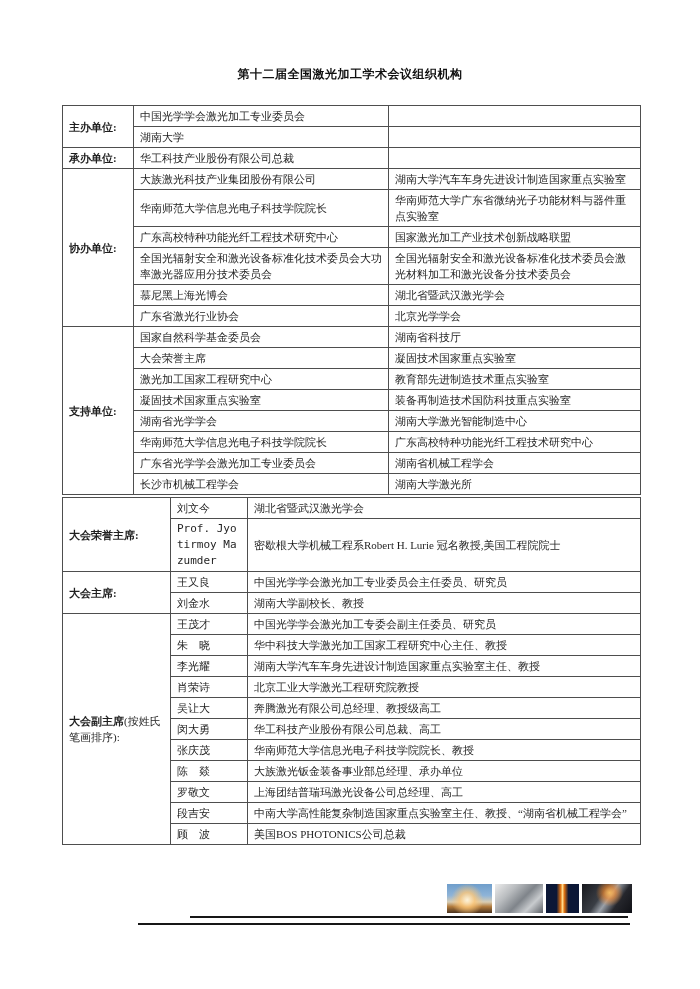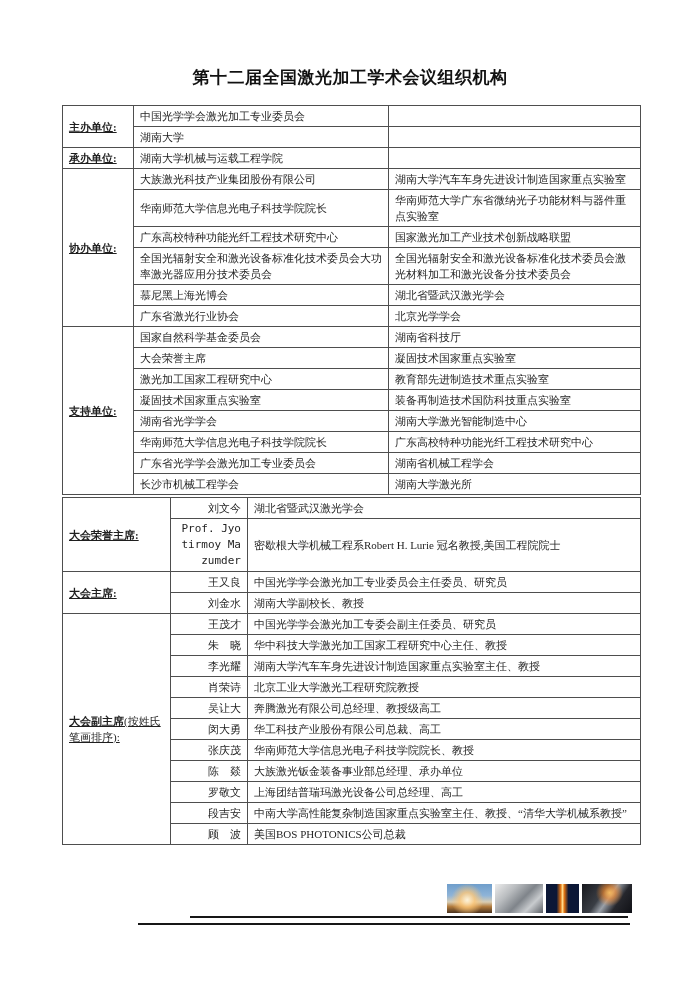--- a/index.html
+++ b/index.html
@@ -12,21 +12,21 @@
     color: #1f1f1f;
     overflow: hidden;
   }
   .title {
     position: absolute;
     left: 0; top: 66px;
     width: 700px;
     margin: 0;
     text-align: center;
     font-family: "Liberation Sans", "DejaVu Sans", sans-serif;
-    font-size: 17px;
+    font-size: 12px;
     font-weight: bold;
     letter-spacing: 0.5px;
     color: #111;
   }
   table.tbl {
     position: absolute;
     left: 62px;
     width: 578px;
     border-collapse: collapse;
     table-layout: fixed;
@@ -39,24 +39,23 @@
     line-height: 16px;
     padding: 2px 6px;
     vertical-align: middle;
     word-break: break-all;
   }
   .tbl2 td { padding: 3px 6px; line-height: 17px; }
   td.lbl {
     font-weight: bold;
     vertical-align: top;
     word-break: normal;
-    text-decoration: underline;
   }
   td.lbl .note { font-weight: normal; }
-  td.name { text-align: right; word-break: normal; }
+  td.name { text-align: left; word-break: normal; }
   .mono { font-family: "DejaVu Sans Mono", "Liberation Mono", monospace; font-size: 10.5px; }
   
   .photo-strip {
     position: absolute;
     left: 447px; top: 884px;
     height: 29px;
     display: flex;
     gap: 3px;
   }
   .ph { height: 29px; }
@@ -108,21 +107,21 @@
         <td class="lbl" rowspan="2">主办单位:</td>
         <td>中国光学学会激光加工专业委员会</td>
         <td></td>
       </tr>
       <tr>
         <td>湖南大学</td>
         <td></td>
       </tr>
       <tr>
         <td class="lbl">承办单位:</td>
-        <td>湖南大学机械与运载工程学院</td>
+        <td>华工科技产业股份有限公司总裁</td>
         <td></td>
       </tr>
       <tr>
         <td class="lbl" rowspan="6">协办单位:</td>
         <td>大族激光科技产业集团股份有限公司</td>
         <td>湖南大学汽车车身先进设计制造国家重点实验室</td>
       </tr>
       <tr>
         <td>华南师范大学信息光电子科技学院院长</td>
         <td>华南师范大学广东省微纳光子功能材料与器件重点实验室</td>
@@ -236,21 +235,21 @@
       <tr>
         <td class="name">陈　燚</td>
         <td>大族激光钣金装备事业部总经理、承办单位</td>
       </tr>
       <tr>
         <td class="name">罗敬文</td>
         <td>上海团结普瑞玛激光设备公司总经理、高工</td>
       </tr>
       <tr>
         <td class="name">段吉安</td>
-        <td>中南大学高性能复杂制造国家重点实验室主任、教授、“清华大学机械系教授”</td>
+        <td>中南大学高性能复杂制造国家重点实验室主任、教授、“湖南省机械工程学会”</td>
       </tr>
       <tr>
         <td class="name">顾　波</td>
         <td>美国BOS PHOTONICS公司总裁</td>
       </tr>
     </tbody>
   </table>
 
   <div class="photo-strip">
     <div class="ph ph-rocket"></div>

